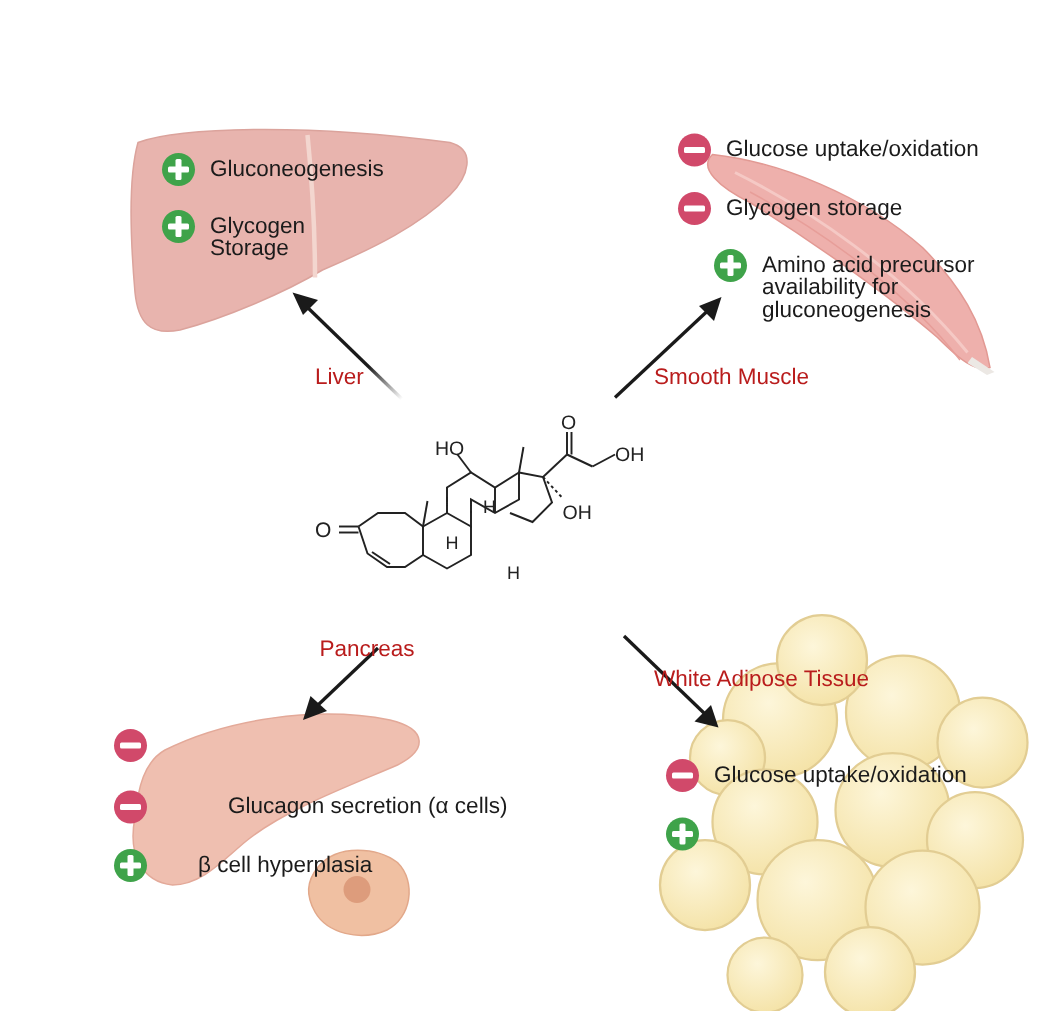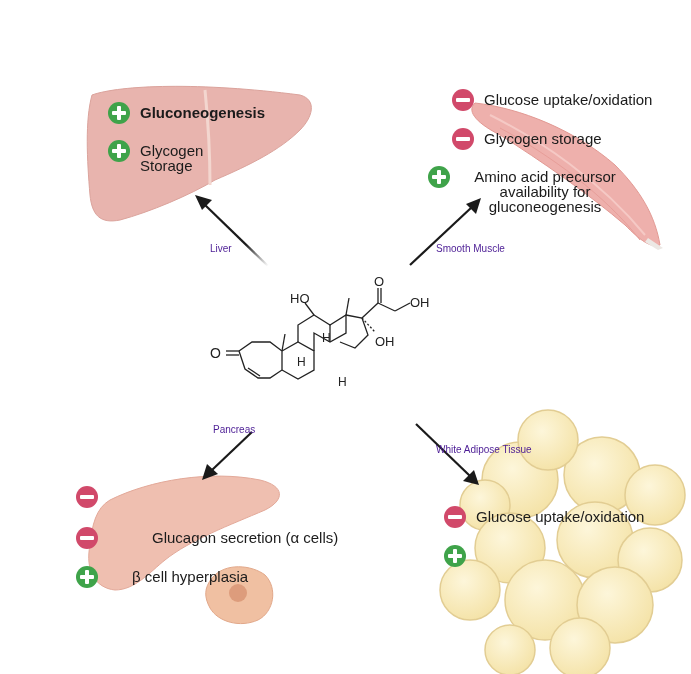--- a/index.html
+++ b/index.html
@@ -8,21 +8,21 @@
   .badge { width:22px; height:22px; border-radius:50%; flex:0 0 22px; position:relative; margin-right:10px; }
   .badge.plus { background:#3fa34a; }
   .badge.minus { background:#d1496a; }
   .badge.plus::before, .badge.plus::after, .badge.minus::before {
     content:""; position:absolute; background:#ffffff; border-radius:1px;
   }
   .badge.plus::before { left:4px; right:4px; top:9px; height:4px; }
   .badge.plus::after { top:4px; bottom:4px; left:9px; width:4px; }
   .badge.minus::before { left:4px; right:4px; top:9px; height:4px; }
   .txt { font-size:15px; line-height:15px; color:#1b1b1b; padding-top:3px; }
-  .label { font-size:10px; color:#4c1d95; position:absolute; }
+  .label { font-size:15px; color:#b91c1c; position:absolute; }
   svg { position:absolute; left:0; top:0; }
 </style>
 </head>
 <body>
 
 <svg width="691" height="674" viewBox="0 0 691 674">
   <defs>
     <linearGradient id="arrowFadeL" x1="1" y1="1" x2="0" y2="0">
       <stop offset="0" stop-color="#1a1a1a" stop-opacity="0"></stop>
       <stop offset="0.35" stop-color="#1a1a1a" stop-opacity="1"></stop>
@@ -122,38 +122,38 @@
   <text x="322" y="342" font-size="12" fill="#222" font-family="Liberation Sans, sans-serif">H</text>
   <text x="297" y="366" font-size="12" fill="#222" font-family="Liberation Sans, sans-serif">H</text>
   <text x="338" y="386" font-size="12" fill="#222" font-family="Liberation Sans, sans-serif">H</text>
 </svg>
 
 <div class="label" style="left:210px; top:243px;">Liver</div>
 <div class="label" style="left:436px; top:243px;">Smooth Muscle</div>
 <div class="label" style="left:213px; top:424px;">Pancreas</div>
 <div class="label" style="left:436px; top:424px;margin-top:20px;">White Adipose Tissue</div>
 
-<div class="item" style="left:108px; top:102px;font-weight:bold;">
+<div class="item" style="left:108px; top:102px;">
   <span class="badge plus"></span>
   <span class="txt">Gluconeogenesis</span>
 </div>
 <div class="item" style="left:108px; top:140px;">
   <span class="badge plus"></span>
   <span class="txt" style="width:80px;">Glycogen Storage</span>
 </div>
 
 <div class="item" style="left:452px; top:89px;">
   <span class="badge minus"></span>
   <span class="txt">Glucose uptake/oxidation</span>
 </div>
 <div class="item" style="left:452px; top:128px;">
   <span class="badge minus"></span>
   <span class="txt">Glycogen storage</span>
 </div>
-<div class="item" style="left:428px; top:166px;text-align:center;">
+<div class="item" style="left:476px; top:166px;">
   <span class="badge plus"></span>
   <span class="txt" style="width:170px;">Amino acid precursor availability for gluconeogenesis</span>
 </div>
 
 <div class="item" style="left:76px; top:486px;">
   <span class="badge minus"></span>
 </div>
 <div class="item" style="left:76px; top:527px;gap:44px;">
   <span class="badge minus"></span>
   <span class="txt">Glucagon secretion (α cells)</span>

